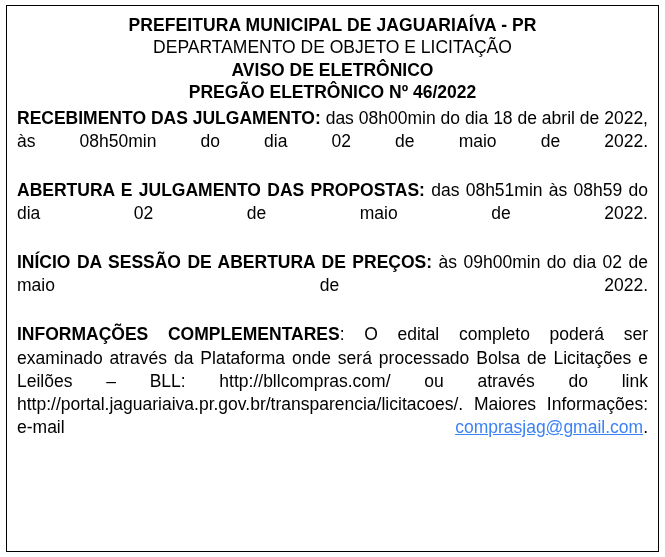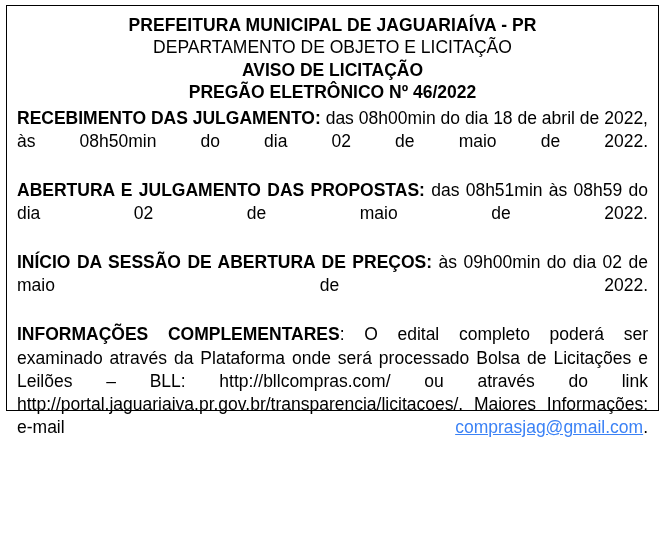--- a/index.html
+++ b/index.html
@@ -16,21 +16,21 @@
     box-sizing: border-box;
     background: #ffffff;
     position: relative;
     overflow: hidden;
   }
   .notice {
     position: absolute;
     left: 6px;
     top: 5px;
     width: 653px;
-    height: 406px;
+    height: 547px;
     box-sizing: border-box;
     border: 1px solid #000000;
     background: #ffffff;
     padding: 8px 10px 6px 10px;
   }
   .headline {
     text-align: center;
     font-size: 17.5px;
     line-height: 1.28;
     color: #000;
@@ -65,21 +65,21 @@
 </style>
 </head>
 <body>
 
 <div class="page">
   <div class="notice">
 
     <div class="headline">
       <div class="l1">PREFEITURA MUNICIPAL DE JAGUARIAÍVA - PR</div>
       <div class="l2">DEPARTAMENTO DE OBJETO E LICITAÇÃO</div>
-      <div class="l3">AVISO DE LICITAÇÃO</div>
+      <div class="l3">AVISO DE ELETRÔNICO</div>
       <div class="l4">PREGÃO ELETRÔNICO Nº 46/2022</div>
     </div>
 
 
     <div class="para"><span class="lbl">RECEBIMENTO DAS JULGAMENTO:</span><span> das 08h00min do dia 18 de abril de 2022, às 08h50min do dia 02 de maio de 2022.</span></div>
 
     <div class="para"><span class="lbl">ABERTURA E JULGAMENTO DAS PROPOSTAS:</span><span> das 08h51min às 08h59 do dia 02 de maio de 2022.</span></div>
 
     <div class="para"><span class="lbl">INÍCIO DA SESSÃO DE ABERTURA DE PREÇOS:</span><span> às 09h00min do dia 02 de maio de 2022.</span></div>
 

